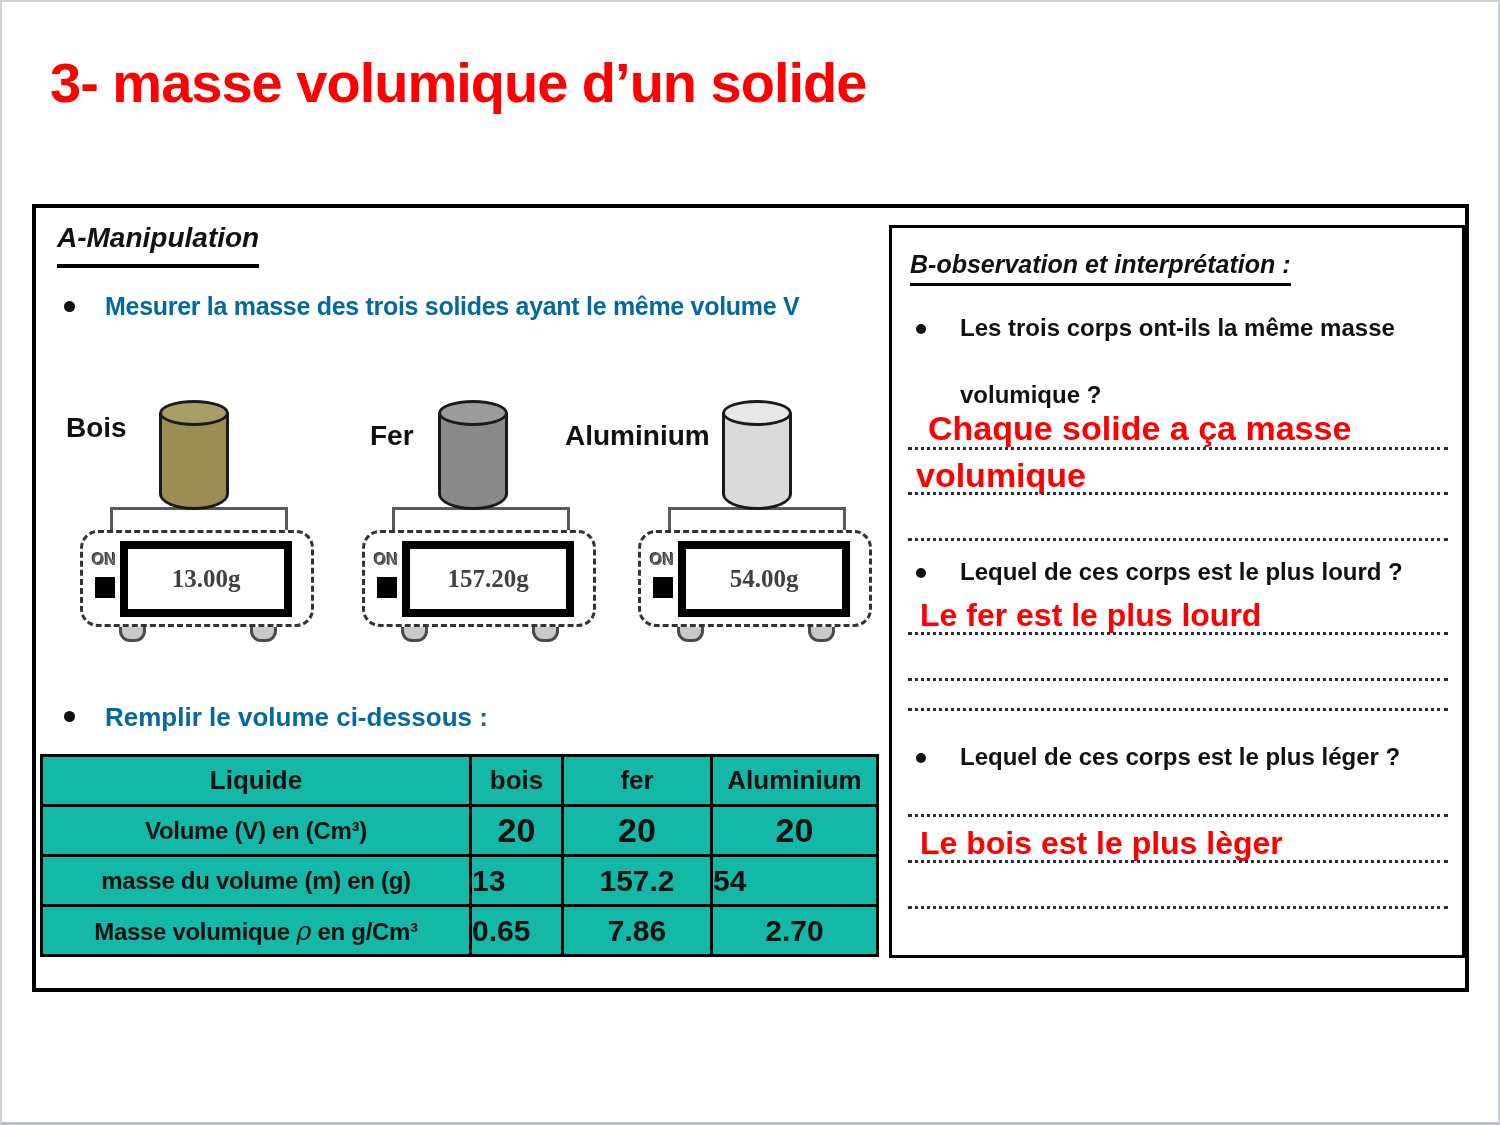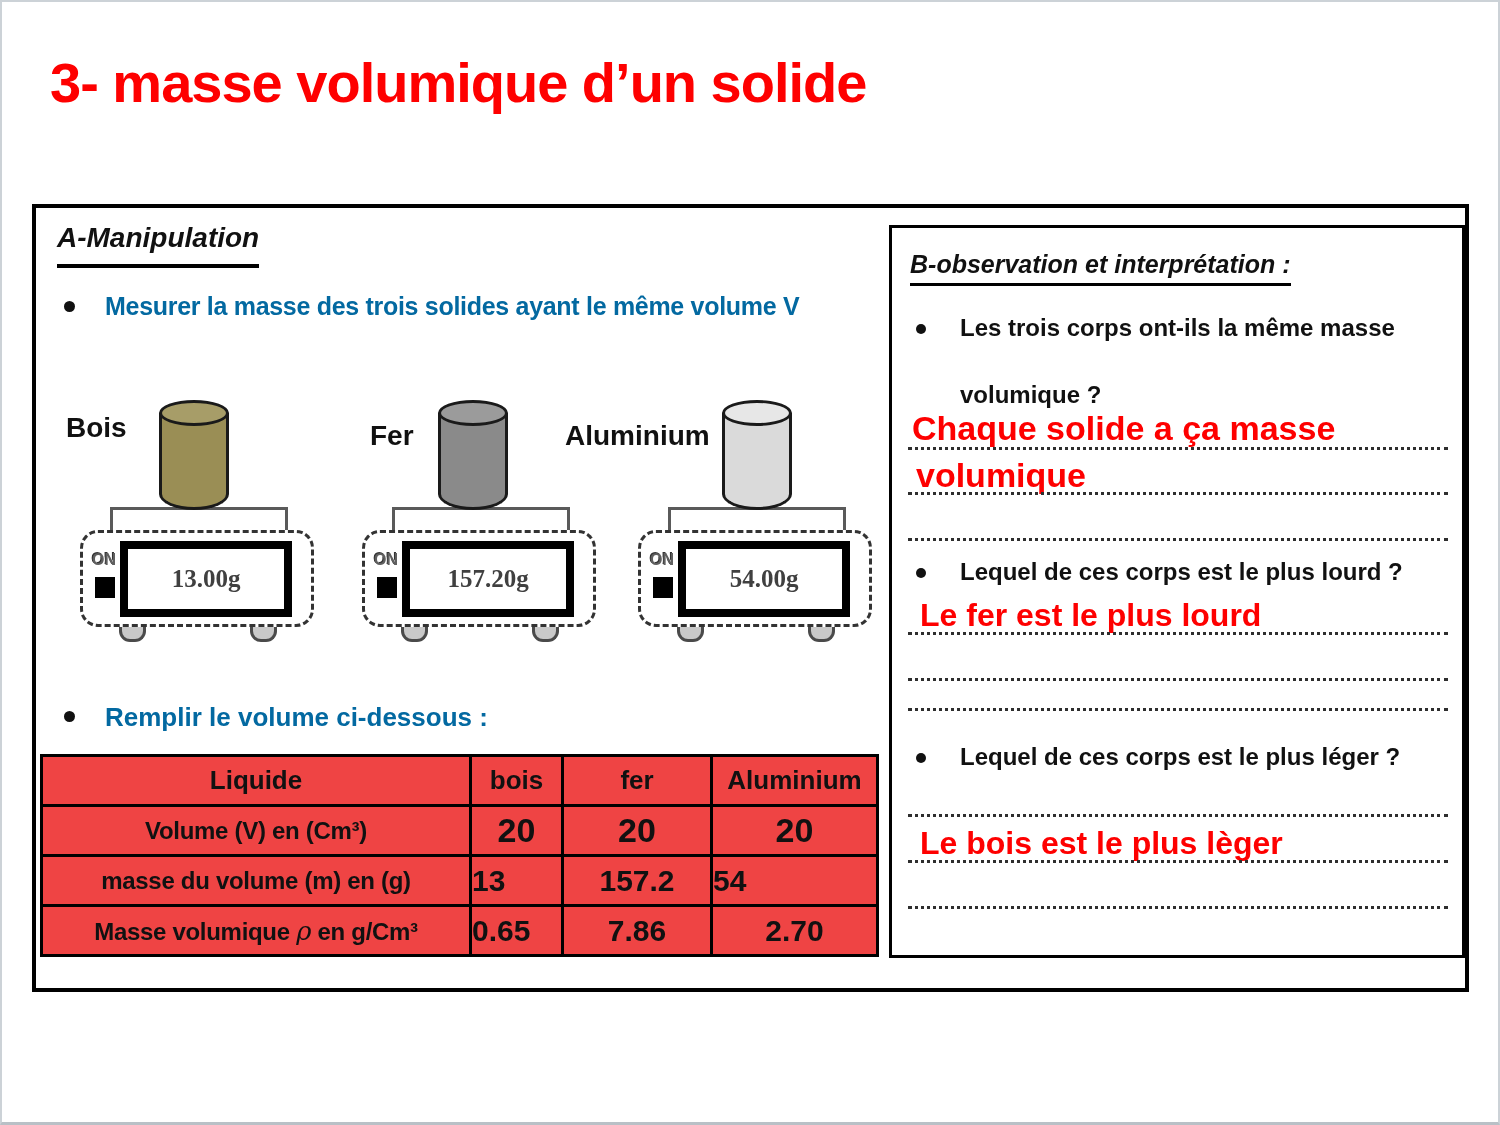--- a/index.html
+++ b/index.html
@@ -62,21 +62,21 @@
   .display{ position:absolute; left:37px; top:8px; width:172px; height:76px;
         border:8px solid #000; background:#fff; box-sizing:border-box;
         display:flex; align-items:center; justify-content:center; }
   .reading{ font-family:"Liberation Serif", serif; font-size:25px; font-weight:bold; color:#404040; }
   .foot{ position:absolute; top:230px; width:27px; height:17px; background:#c9c9c9;
         border:3px solid #4a4a4a; border-top:none; border-radius:0 0 11px 11px; box-sizing:border-box; z-index:1;}
   .foot.f1{ left:47px; } .foot.f2{ left:178px; }
 
   
   .data-table{ position:absolute; left:38px; top:752px; border-collapse:collapse; table-layout:fixed; }
-  .data-table td{ border:3px solid #000; padding:0; color:#111; background:#ef4444; overflow:hidden; }
+  .data-table td{ border:3px solid #000; padding:0; color:#111; background:#14b8a6; overflow:hidden; }
   .data-table .c0{ width:426px; } .data-table .c1{ width:89px; }
   .data-table .c2{ width:146px; } .data-table .c3{ width:163px; }
   .data-table tr{ height:50px; }
   .cell-label{ text-align:center; font-weight:bold; font-size:24px; letter-spacing:-0.3px; }
   .cell-head{ text-align:center; font-weight:bold; font-size:26px; }
   .cell-val{ text-align:center; font-weight:bold; font-size:34px; }
   .cell-red{ font-weight:bold; font-size:30px; color:#fe0000; text-align:center; }
   .al-left{ text-align:left; padding-left:9px; }
   .al-left2{ text-align:left; padding-left:30px; }
   .rho{ font-family:"DejaVu Serif", serif; font-style:italic; font-weight:normal; font-size:26px; }
@@ -186,21 +186,21 @@
   </tbody>
     </table>
 
   <div class="b-panel">
     <div class="b-heading">B-observation et interprétation :</div>
 
     <div class="b-bullet" style="left:24px; top:96px;"></div>
     <div class="b-q" style="left:68px; top:86px;">Les trois corps ont-ils la même masse</div>
     <div class="b-q" style="left:68px; top:153px;">volumique ?</div>
 
-    <div class="b-ans" style="left:20px; top:182px; font-size:34px;">Chaque solide a ça masse</div>
+    <div class="b-ans" style="left:36px; top:182px; font-size:34px;">Chaque solide a ça masse</div>
     <div class="dotline" style="top:219px;"></div>
     <div class="b-ans" style="left:24px; top:229px; font-size:34px;">volumique</div>
     <div class="dotline" style="top:264px;"></div>
     <div class="dotline" style="top:310px;"></div>
 
     <div class="b-bullet" style="left:24px; top:340px;"></div>
     <div class="b-q" style="left:68px; top:330px;">Lequel de ces corps est le plus lourd ?</div>
     <div class="b-ans" style="left:28px; top:370px; font-size:32px;">Le fer est le plus lourd</div>
     <div class="dotline" style="top:404px;"></div>
     <div class="dotline" style="top:450px;"></div>

